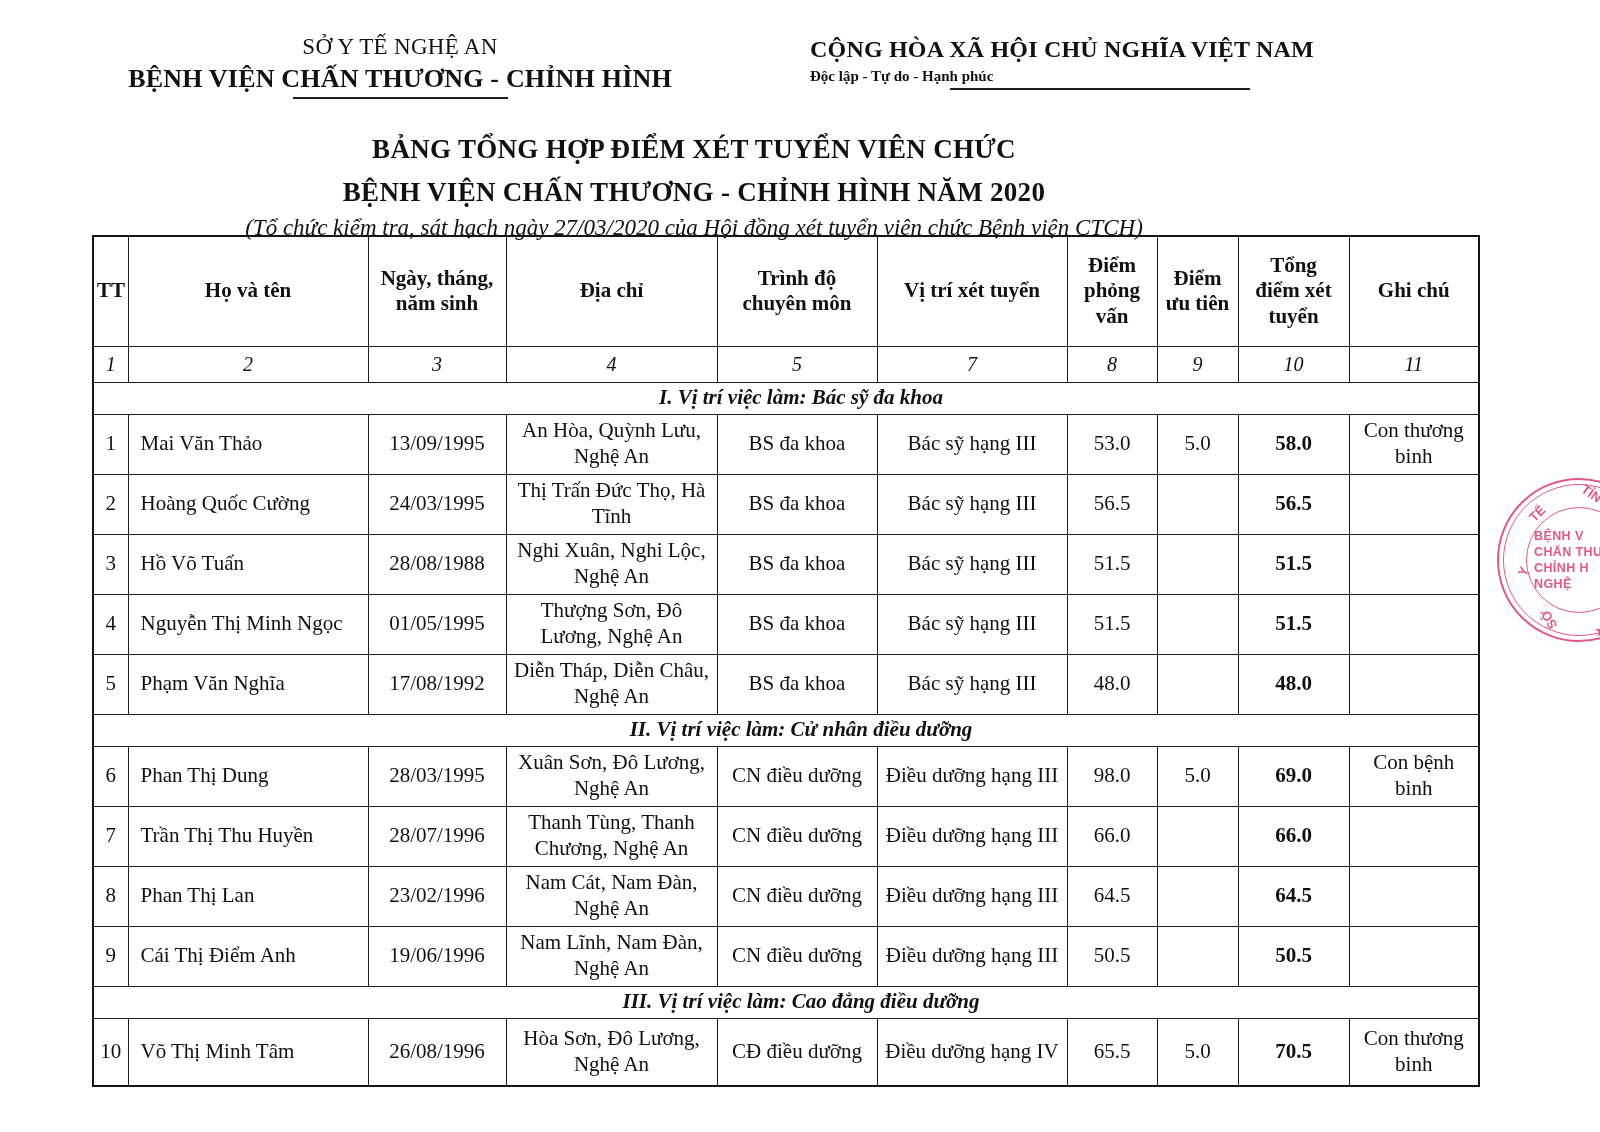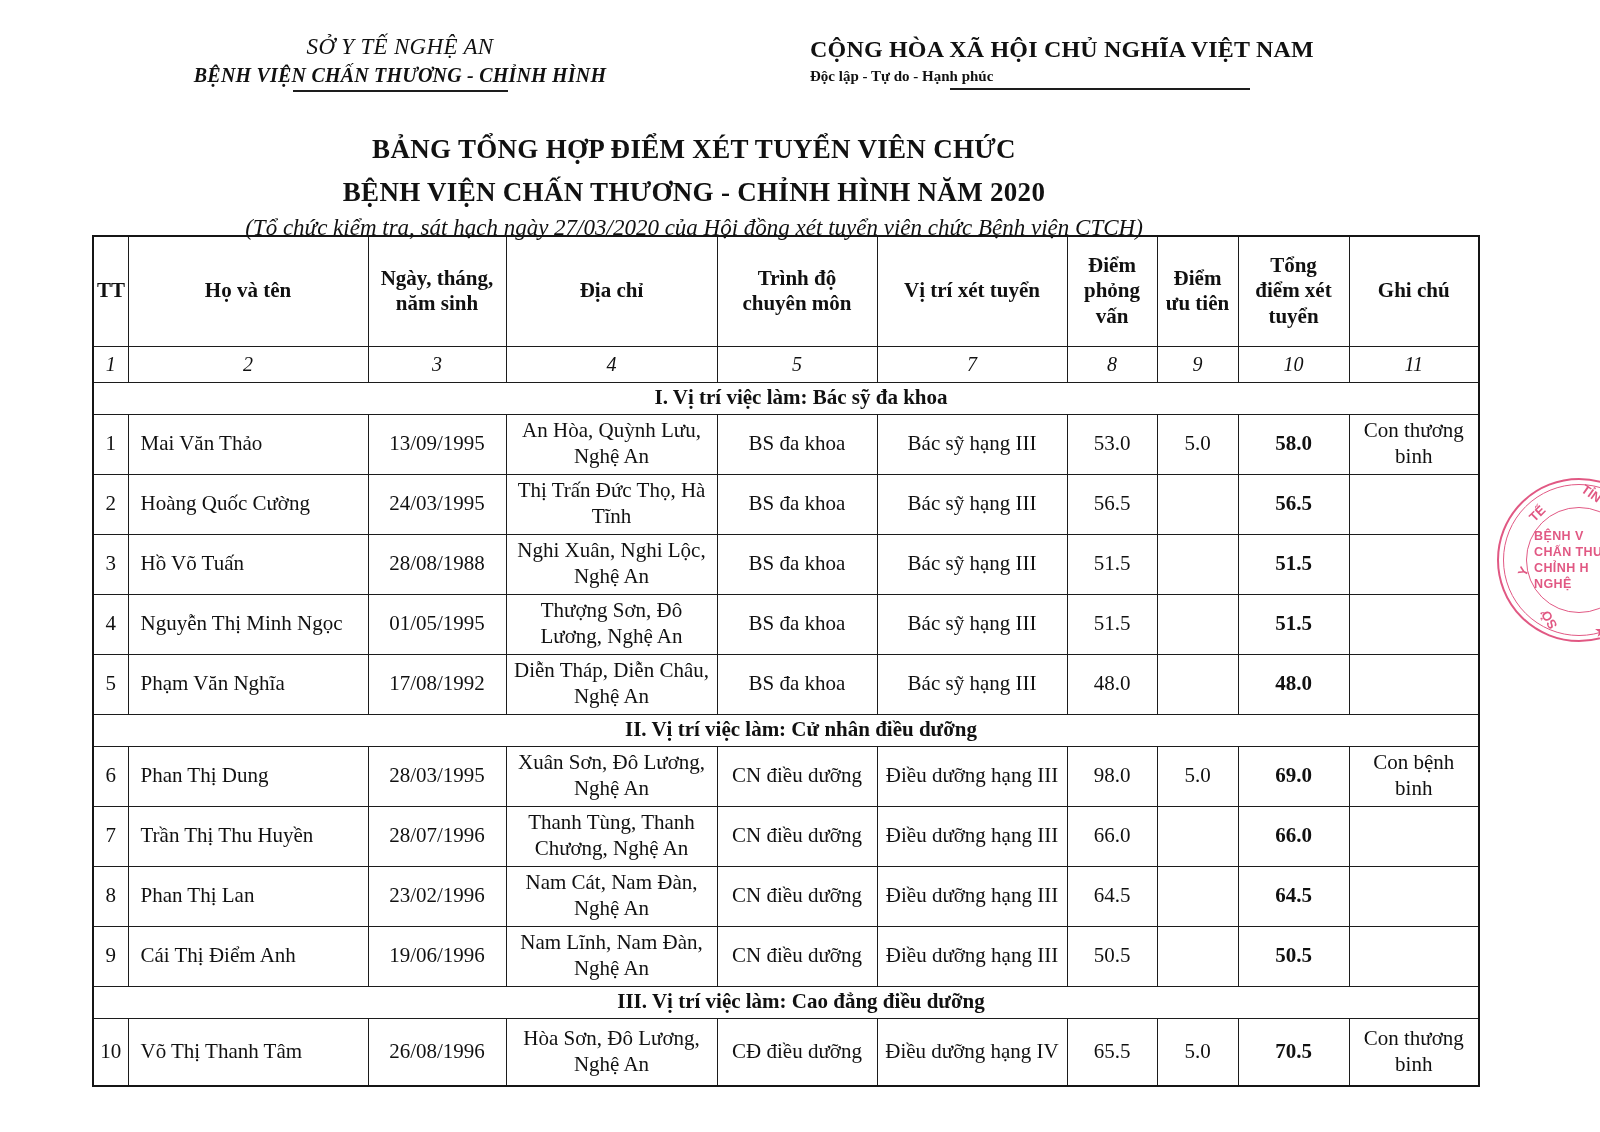--- a/index.html
+++ b/index.html
@@ -7,24 +7,24 @@
   body {
     background:#ffffff;
     font-family:"Liberation Serif", serif;
     color:#111;
     position:relative;
     overflow:hidden;
   }
   .page { position:absolute; inset:0; overflow:hidden; }
 
   
-  .hdr-left  { position:absolute; top:34px;  left:100px; width:600px; text-align:center;font-style:italic; }
+  .hdr-left  { position:absolute; top:34px;  left:100px; width:600px; text-align:center; }
   .hdr-right { position:absolute; top:36px;  left:810px; width:580px; text-align:left; }
   .hdr-left .l1  { font-size:23px; letter-spacing:.3px; }
-  .hdr-left .l2  { font-size:20px; font-weight:bold; margin-top:4px; letter-spacing:.2px; }
+  .hdr-left .l2  { font-size:26px; font-weight:bold; margin-top:4px; letter-spacing:.2px; }
   .hdr-right .l1 { font-size:24px; font-weight:bold; letter-spacing:.2px; }
   .hdr-right .l2 { font-size:15px; font-weight:bold; margin-top:5px; }
   .rule { height:2px; background:#1d1d1d; margin:3px auto 0 auto; }
   .rule.left-rule  { width:215px; }
   .rule.right-rule { width:300px; }
 
   
   .title-block { position:absolute; top:134px; left:0; width:1388px; text-align:center; }
   .title-block .t1, .title-block .t2 { font-size:27px; font-weight:bold; letter-spacing:.3px; }
   .title-block .t2 { margin-top:12px; }
@@ -43,21 +43,21 @@
     text-align:center; vertical-align:middle;
     line-height:1.22;
     overflow:hidden;
     padding:2px 3px;
   }
   .score-table thead tr.head-row { height:110px; }
   .score-table thead th { font-weight:bold; white-space:pre-line; font-size:21px; }
   .score-table tr.num-row { height:36px; }
   .score-table tr.num-row td { font-style:italic; font-size:20px; }
   .score-table tr.section-row { height:32px; }
-  .score-table tr.section-row td { font-weight:bold; font-size:21px;padding-left:33px; }
+  .score-table tr.section-row td { font-weight:bold; font-style:italic; font-size:21px;padding-left:33px; }
   .score-table tbody tr.data-row { height:60px; }
   .score-table tbody tr.data-row:last-child { height:68px; }
   .score-table td.c-name { text-align:left; padding-left:12px; }
   .score-table td.c-total { font-weight:bold; }
 
   
   .stamp {
     position:absolute; top:478px; left:1497px;
     width:164px; height:164px;
     border:2.2px solid var(--stamp);
@@ -270,21 +270,21 @@
           <td class="c-interview">50.5</td>
           <td class="c-priority"></td>
           <td class="c-total">50.5</td>
           <td class="c-note"></td>
         </tr>
         <tr class="section-row">
           <td colspan="10">III. Vị trí việc làm: Cao đẳng điều dưỡng</td>
         </tr>
         <tr class="data-row">
           <td class="c-tt">10</td>
-          <td class="c-name">Võ Thị Thanh Tâm</td>
+          <td class="c-name">Võ Thị Minh Tâm</td>
           <td class="c-dob">26/08/1996</td>
           <td class="c-address">Hòa Sơn, Đô Lương, Nghệ An</td>
           <td class="c-degree">CĐ điều dưỡng</td>
           <td class="c-position">Điều dưỡng hạng IV</td>
           <td class="c-interview">65.5</td>
           <td class="c-priority">5.0</td>
           <td class="c-total">70.5</td>
           <td class="c-note">Con thương binh</td>
         </tr>
       </tbody>

